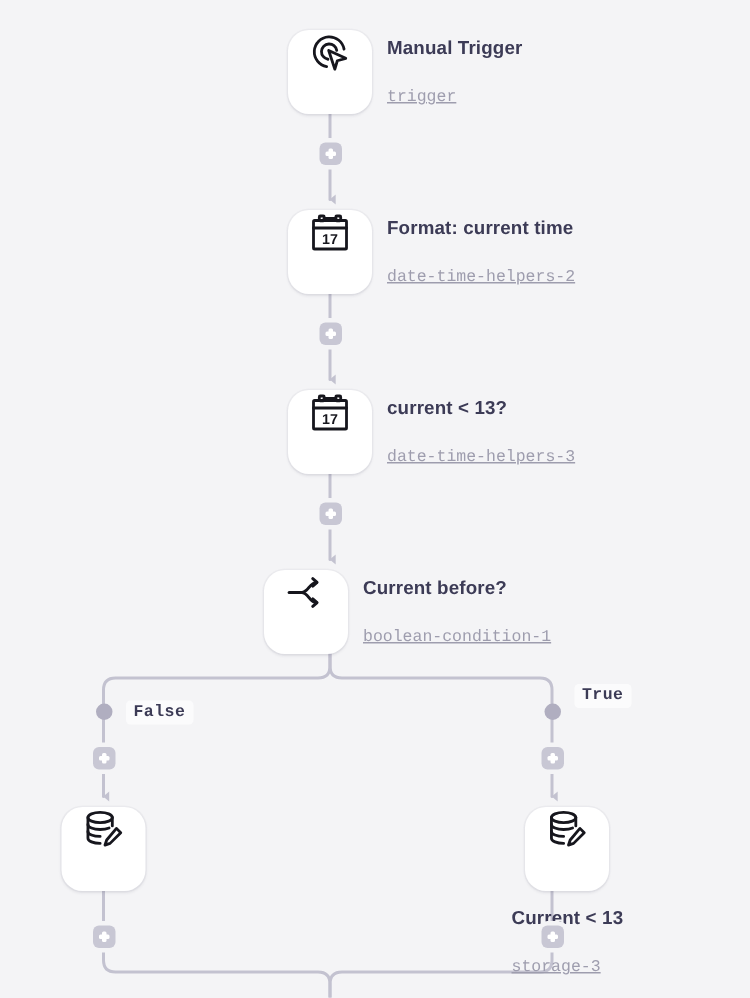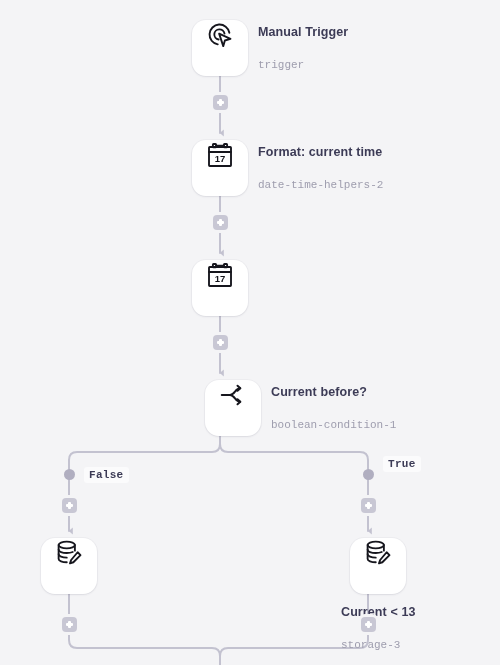--- a/index.html
+++ b/index.html
@@ -60,20 +60,21 @@
     color: #3c3b56;
     line-height: 1.28;
     letter-spacing: 0.1px;
   }
   .node-subtitle {
     font-family: "Liberation Mono", monospace;
     font-size: 11px;
     color: #9e9dae;
     line-height: 1.35;
     margin-top: 18px;
+    text-decoration: underline;
   }
   
   .plus-btn {
     position: absolute;
     width: 15px;
     height: 15px;
     border-radius: 4px;
     background: #c8c7d4;
     display: flex;
     align-items: center;
@@ -190,23 +191,27 @@
         <svg width="30" height="30" viewBox="0 0 24 24" fill="none" stroke="#16161d" stroke-width="1.5" stroke-linecap="round" stroke-linejoin="round">
           <rect x="3.2" y="5.6" width="17.6" height="15.2" rx="0.6"></rect>
           <line x1="3.2" y1="9.6" x2="20.8" y2="9.6"></line>
           <rect x="6.3" y="3.2" width="2.6" height="2.6" rx="0.5"></rect>
           <rect x="15.1" y="3.2" width="2.6" height="2.6" rx="0.5"></rect>
           <line x1="8.9" y1="4.5" x2="15.1" y2="4.5"></line>
           <text x="12" y="17.9" text-anchor="middle" font-family="Liberation Sans, sans-serif" font-size="7.6" font-weight="bold" fill="#16161d" stroke="none">17</text>
         </svg>
       </span>
     </div>
-  </div>
-
-  <div class="node" style="left:205px; top:380px;">
+    <div class="node-labels">
+      <div class="node-title">current &lt; 13?</div>
+      <div class="node-subtitle">date-time-helpers-3</div>
+    </div>
+  </div>
+
+  <div class="node" style="left:176px; top:380px;">
     <div class="node-card">
       <span>
         <svg width="30" height="30" viewBox="0 0 24 24" fill="none" stroke="#16161d" stroke-width="1.6" stroke-linecap="round" stroke-linejoin="round">
           <path d="M3 12 L9.6 12"></path>
           <path d="M9.6 12 C 13.4 12 13.8 6.6 17.6 6.6"></path>
           <path d="M9.6 12 C 13.4 12 13.8 17.4 17.6 17.4"></path>
           <polyline points="15.6,4.6 17.9,6.6 15.6,8.6"></polyline>
           <polyline points="15.6,15.4 17.9,17.4 15.6,19.4"></polyline>
         </svg>
       </span>

